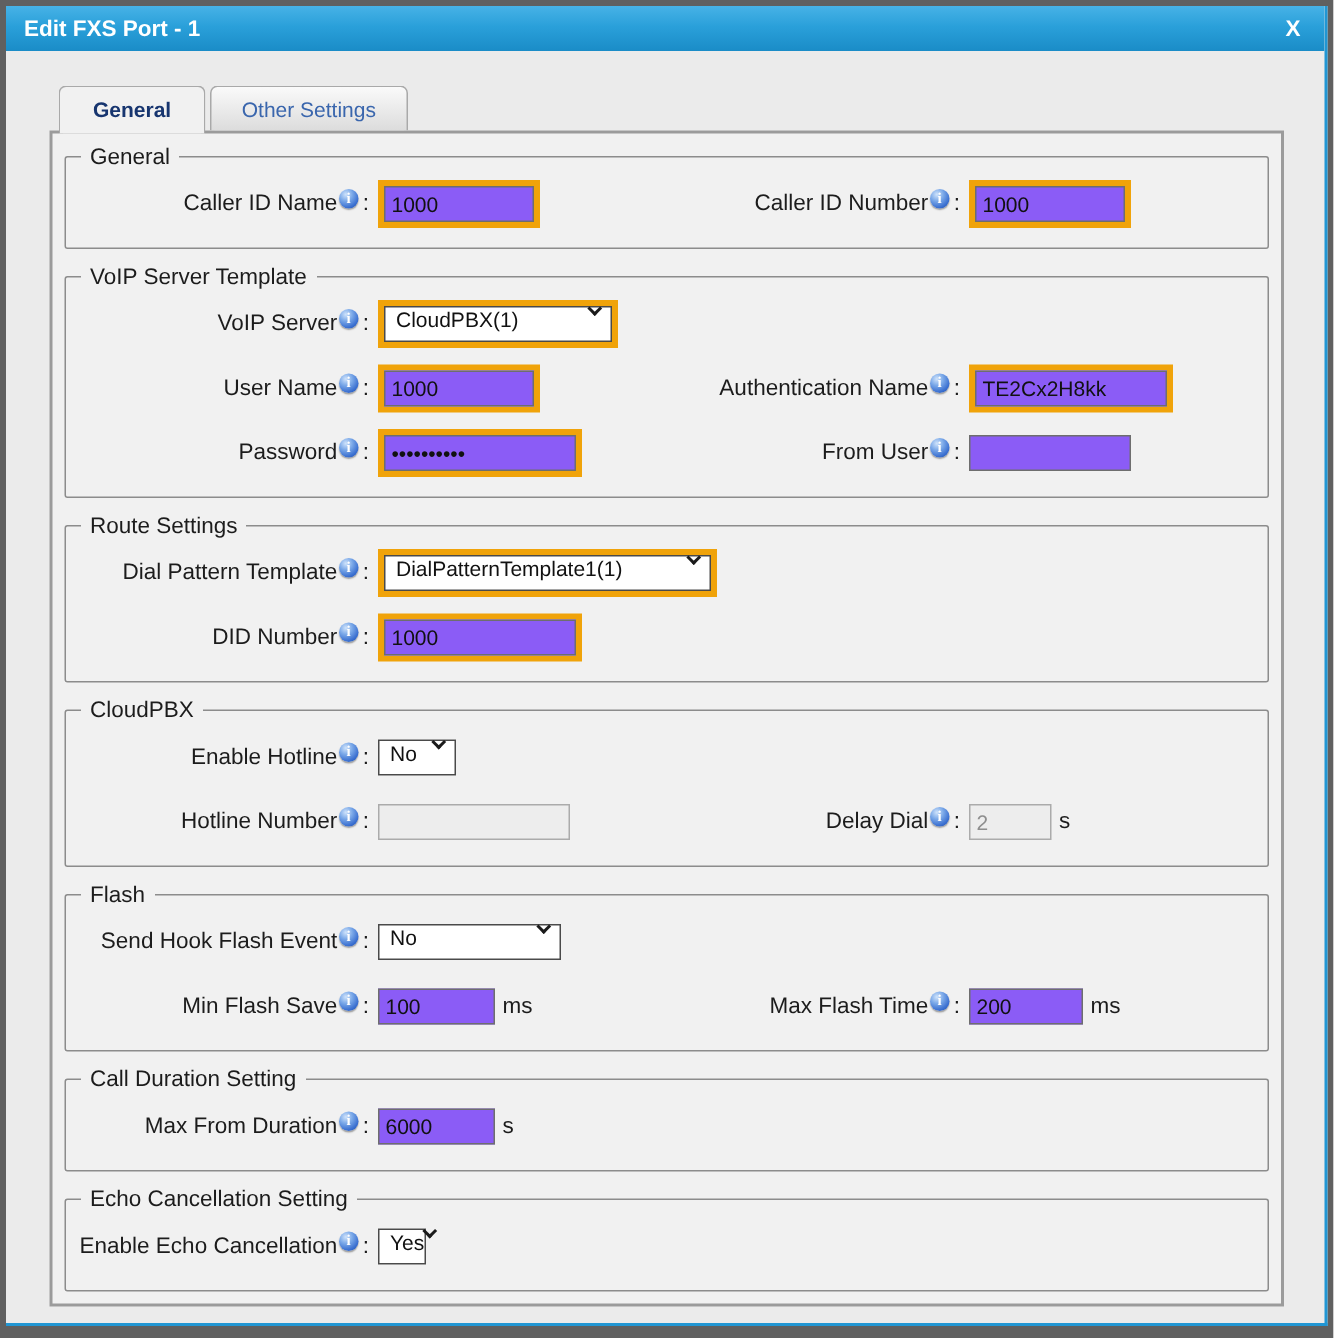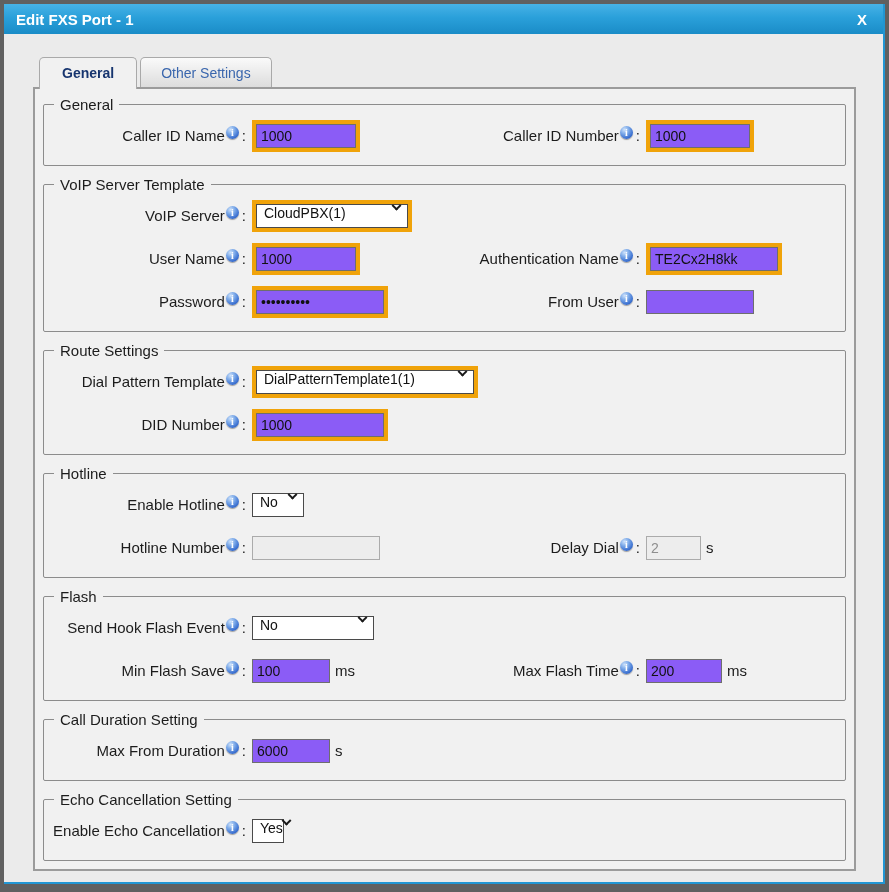--- a/index.html
+++ b/index.html
@@ -266,21 +266,21 @@
           </div>
           <div class="c-input2">
             <span class="hl">
                 <input class="inp w106" value="1000" style="">
               </span>
           </div>
         </div>
       </fieldset>
 
       <fieldset>
-        <legend>Hotline</legend>
+        <legend>CloudPBX</legend>
         <div class="row">
           <div class="c-label">
             <span class="lbl">Enable Hotline</span>
               <span class="info"></span>
               <span class="colon"></span>
           </div>
           <div class="c-input2">
             <span class="sel w52">
                 <span>No</span>
                 <span class="chev"></span>

